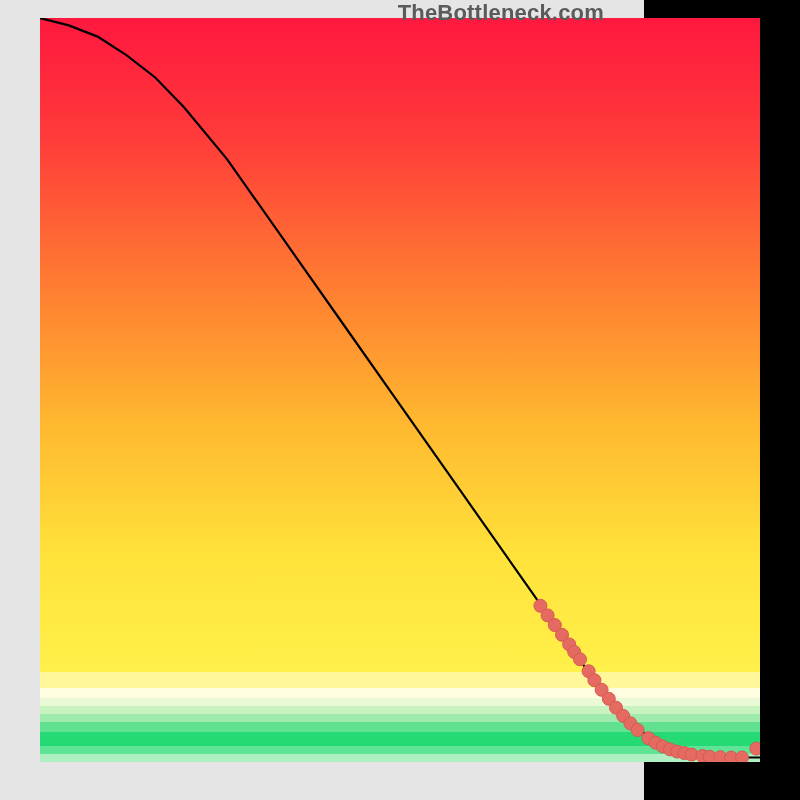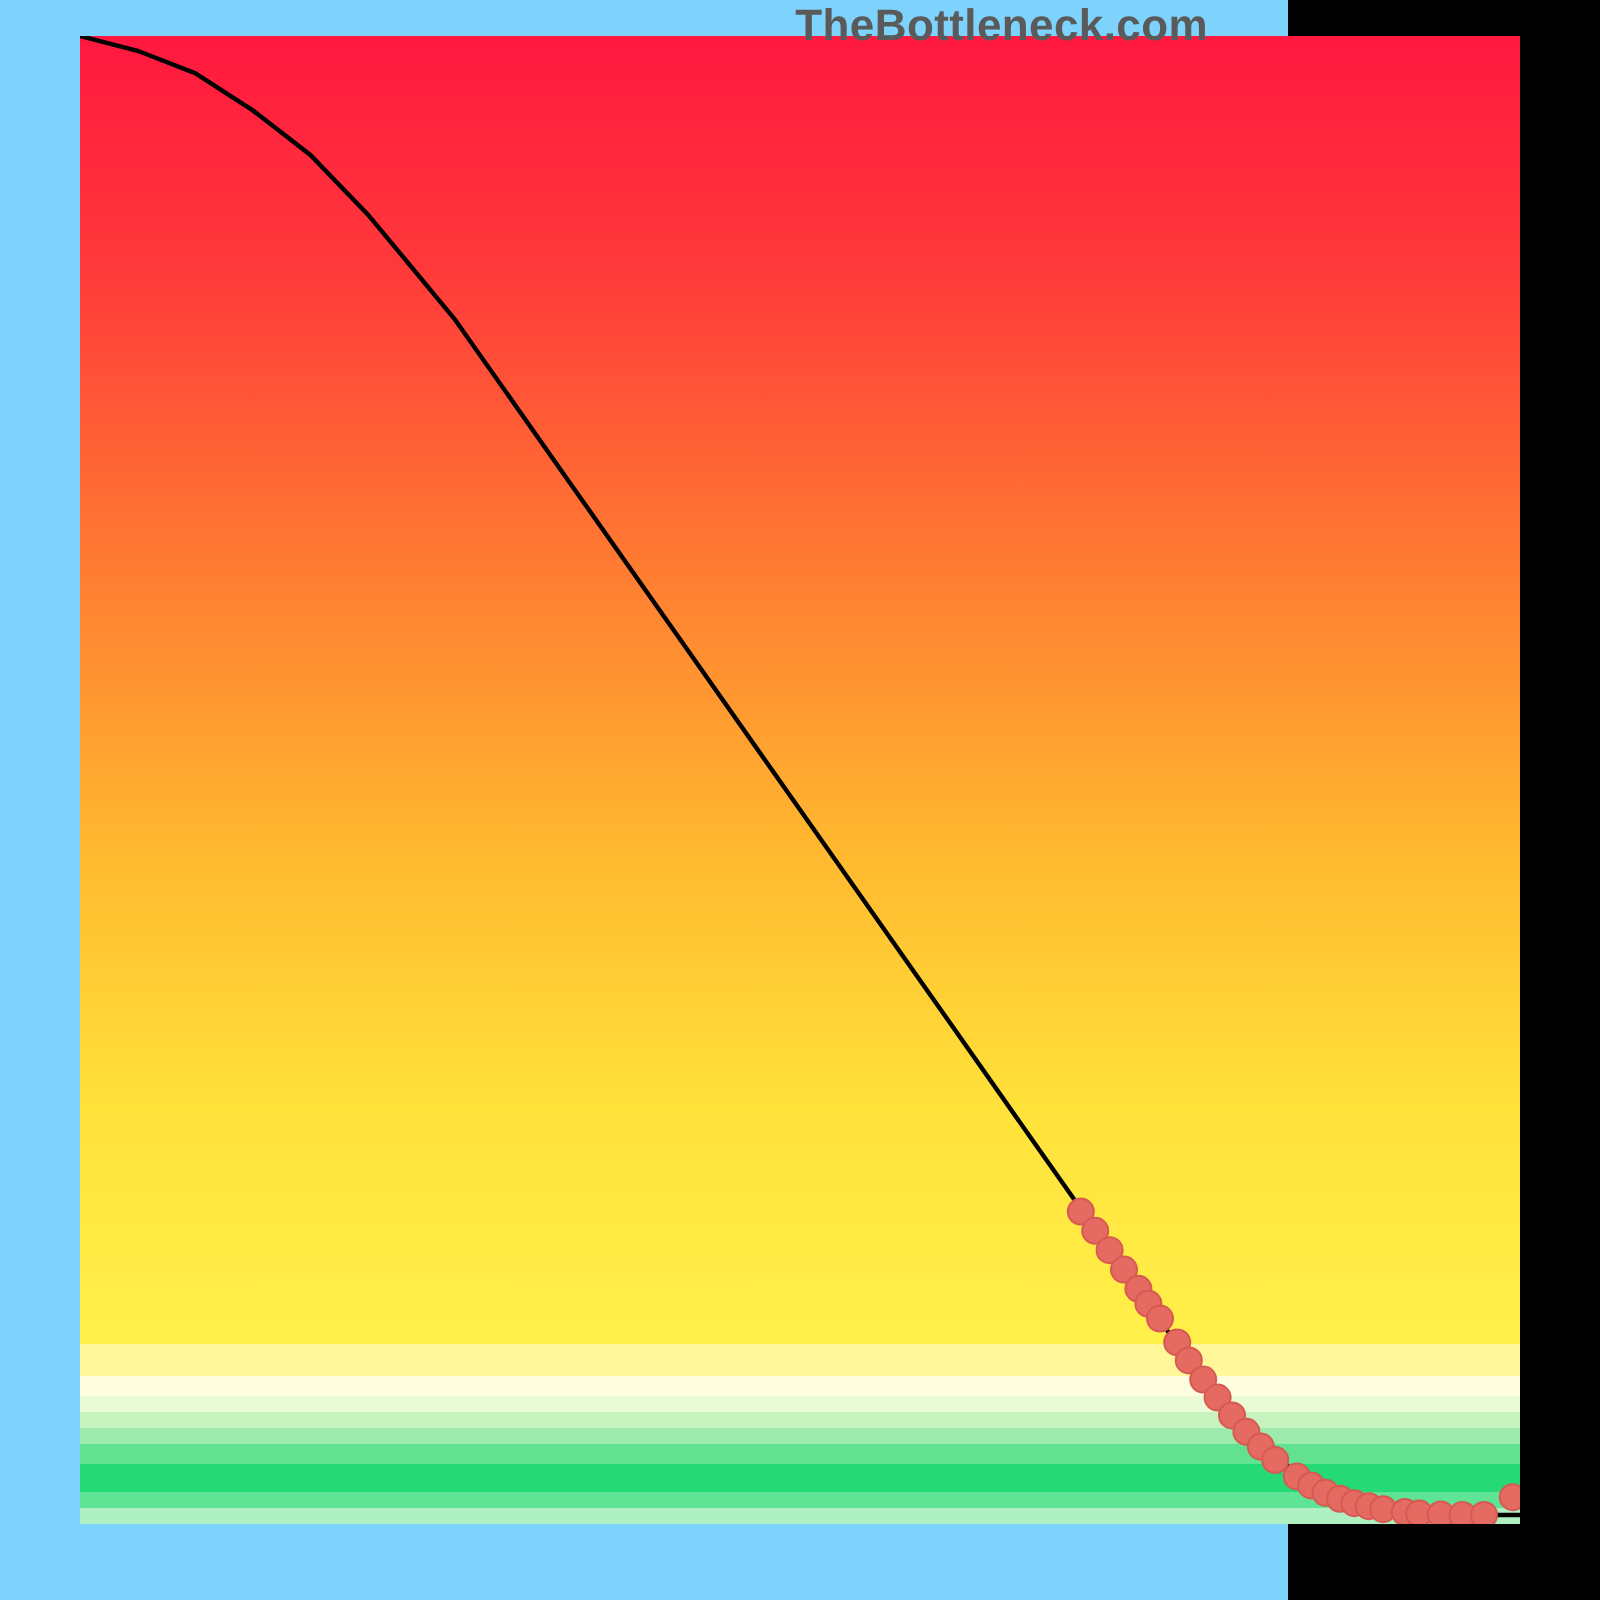--- a/index.html
+++ b/index.html
@@ -8,21 +8,21 @@
     width: 800px;
     height: 800px;
     background: #000;
     overflow: hidden;
     font-family: Arial, Helvetica, sans-serif;
   }
   .stage {
     position: relative;
     width: 644px;
     height: 800px;
-    background: #7dd3fc;
+    background: #e5e5e5;
   }
   .plot {
     position: absolute;
     left: 40px;
     top: 18px;
     width: 720px;
     height: 744px;
   }
   .plot svg {
     position: absolute;

